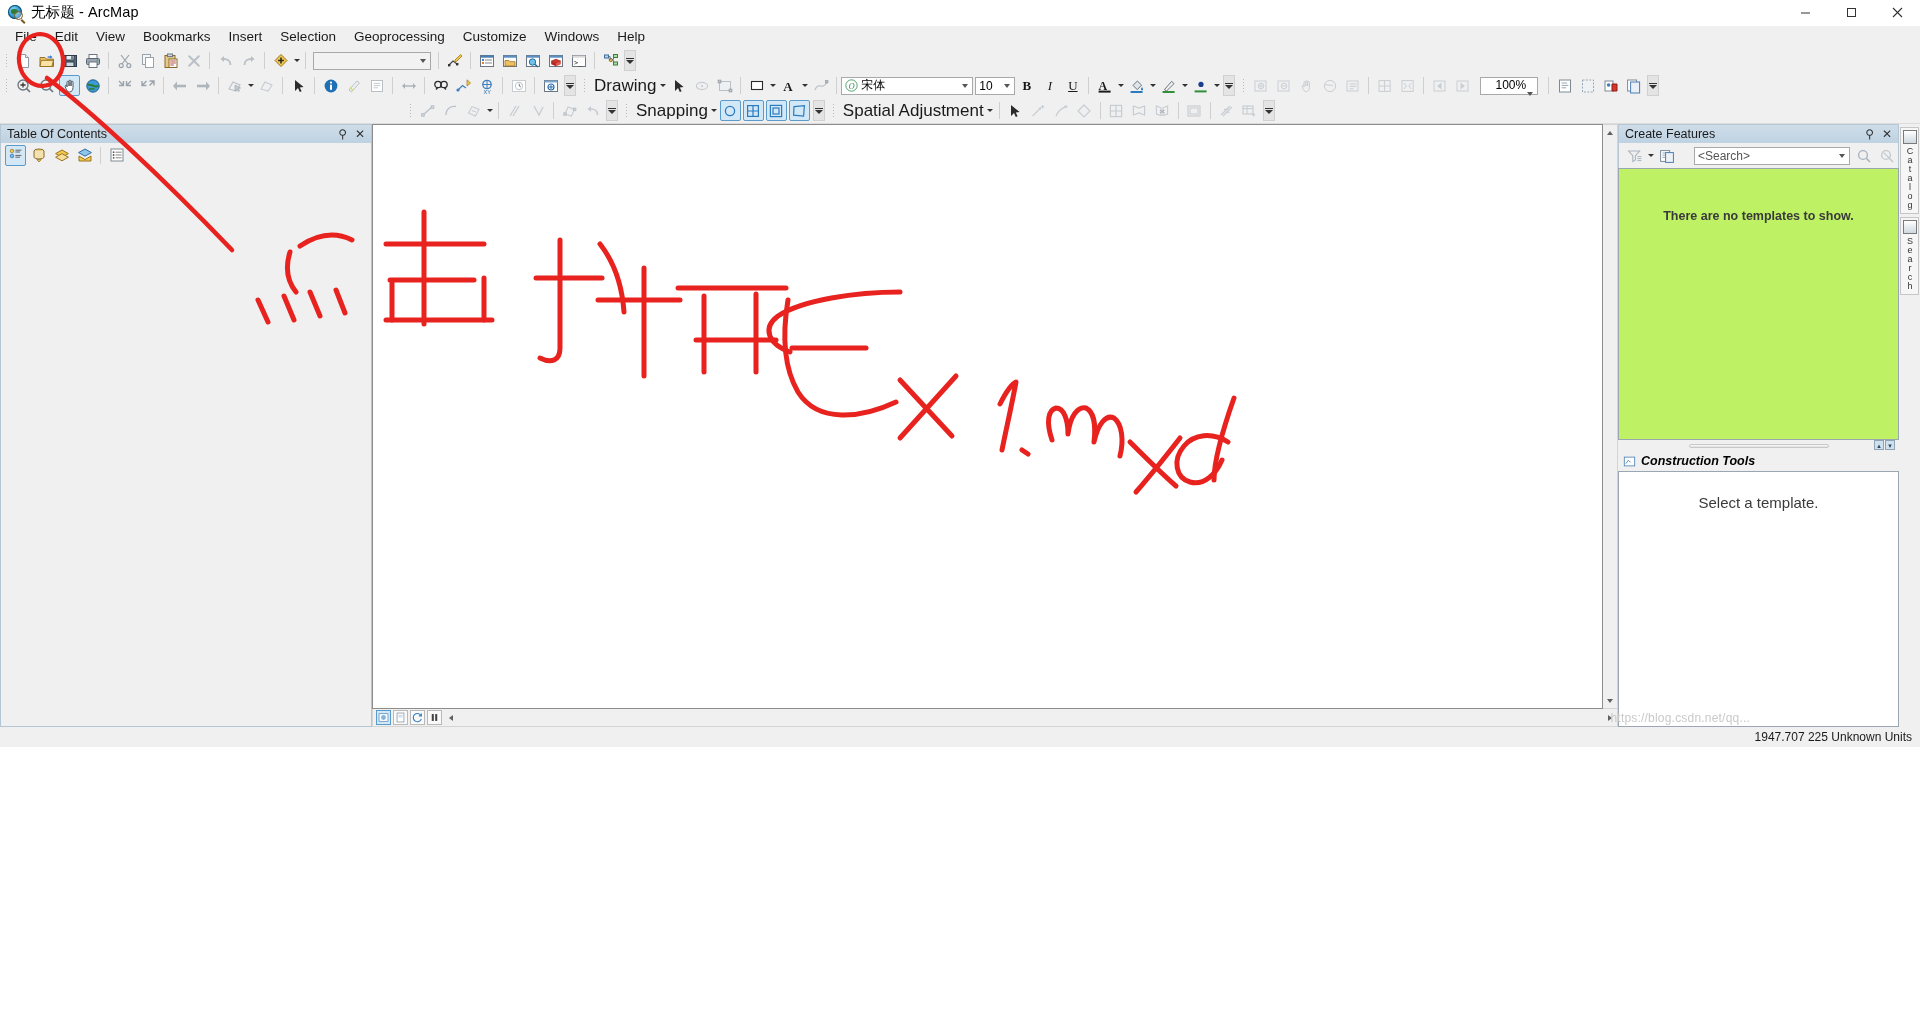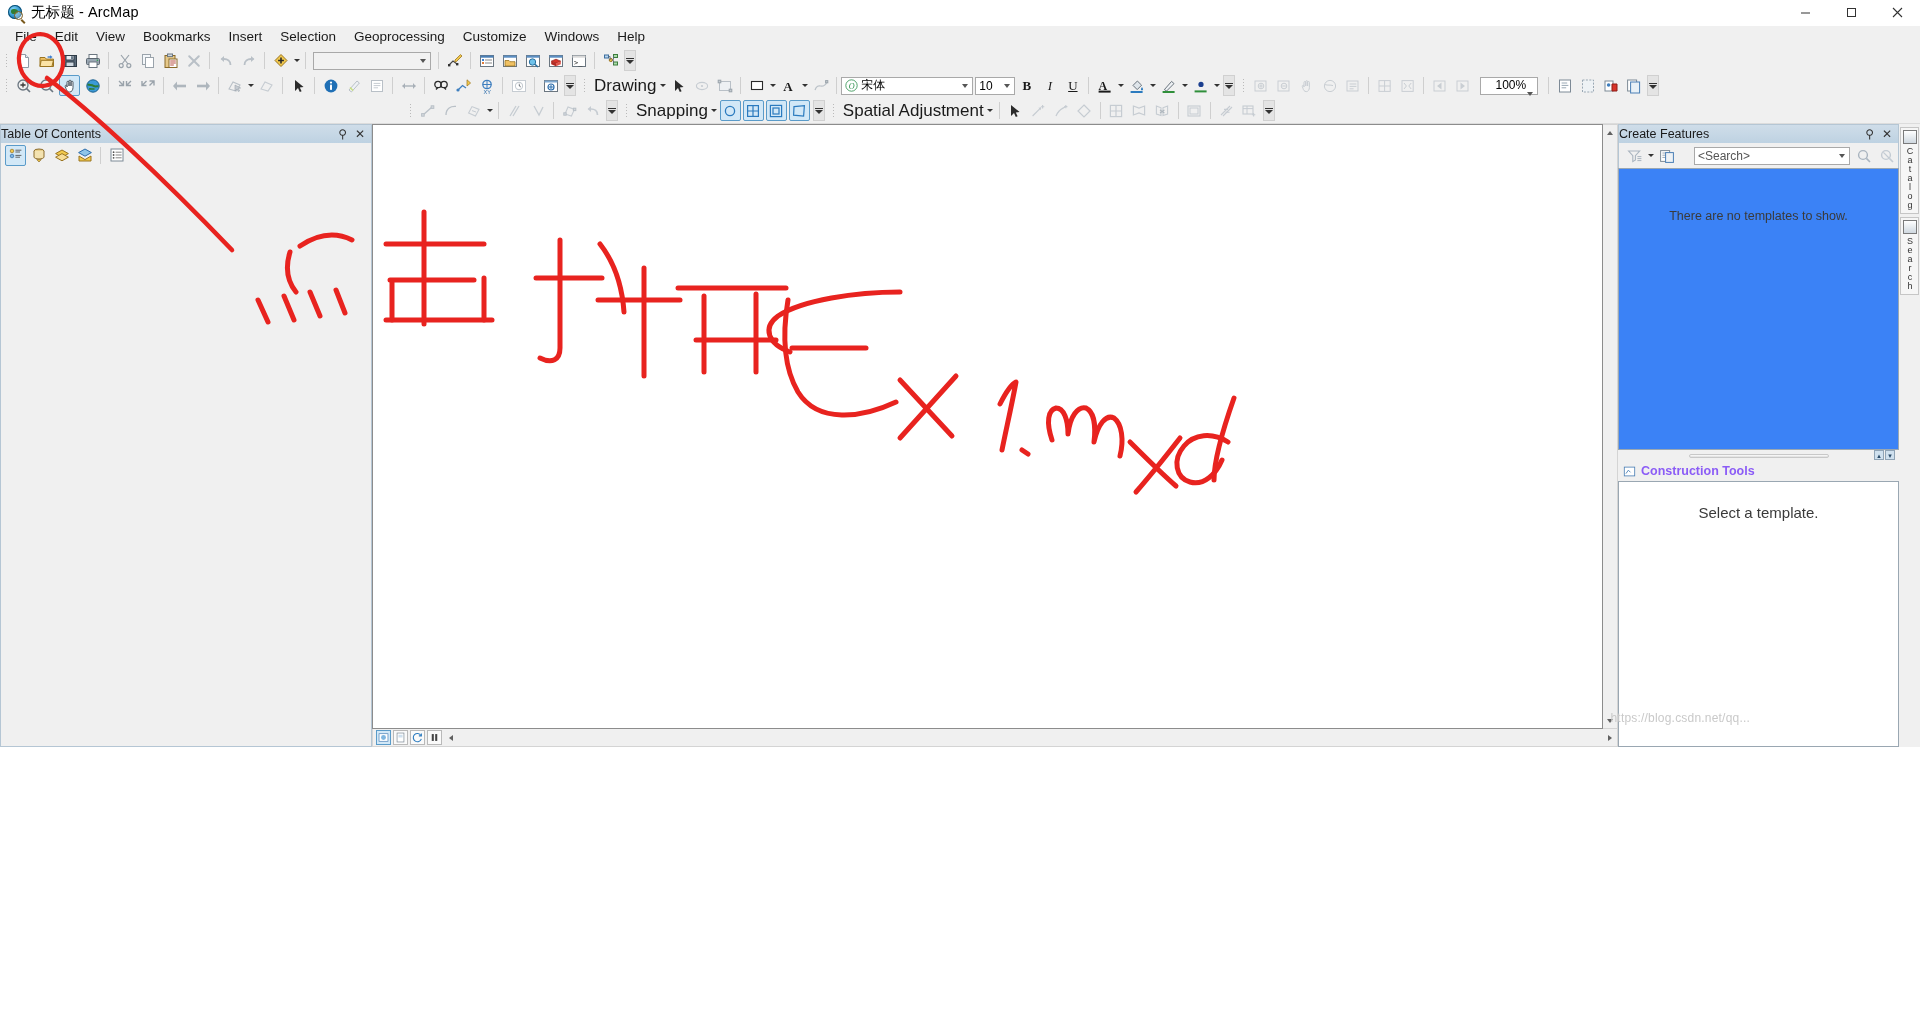--- a/index.html
+++ b/index.html
@@ -117,21 +117,21 @@
   .body { flex:1 1 auto; display:flex; min-height:0; background:#f0f0f0; }
 
   
   .toc {
     width: 372px; flex:0 0 372px; display:flex; flex-direction:column;
     background:#f0f0f0;
   }
   .panel-title {
     height: 19px; display:flex; align-items:center;
     background: linear-gradient(#cfdde9,#bed2e2);
-    padding-left:0; font-size:12.5px; color:#1a1a1a;
+    padding-left:6px; font-size:12.5px; color:#1a1a1a;
     border:1px solid #b5c6d4; border-bottom:none;
   }
   .panel-title .ptools { margin-left:auto; display:flex; align-items:center; gap:8px; padding-right:6px; }
   .pin, .xbtn { font-size:12px; color:#333; cursor:default; line-height:12px; }
   .toc-toolbar {
     height: 24px; display:flex; align-items:center; padding-left:3px;
     background:#f0f0f0; border-left:1px solid #b5c6d4; border-right:1px solid #b5c6d4;
   }
   .toc-tree {
     flex:1 1 auto; background:#fff; border:1px solid #9aa7b2; margin:0 0 0 0;
@@ -165,27 +165,27 @@
   .vw-btn.on { background:#d2e8f7; border-color:#5a9bc9; }
   .hs-left,.hs-right { width:15px;height:15px; display:flex;align-items:center;justify-content:center; }
   .hs-left i{width:0;height:0;border-top:3.5px solid transparent;border-bottom:3.5px solid transparent;border-right:4px solid #606060;}
   .hs-right i{width:0;height:0;border-top:3.5px solid transparent;border-bottom:3.5px solid transparent;border-left:4px solid #606060;}
   .hs-track{ flex:1 1 auto; }
 
   
   .rightdock { width:302px; flex:0 0 302px; display:flex; background:#f0f0f0; }
   .cf-panel { flex:1 1 auto; display:flex; flex-direction:column; min-width:0;justify-content:space-between; }
   .cf-toolbar { height:25px; display:flex; align-items:center; padding-left:4px; background:#f0f0f0;border-left:1px solid #b5c6d4;border-right:1px solid #b5c6d4; }
-  .cf-list { flex:1 1 auto; background:#3b82f6; border:1px solid #9aa7b2; position:relative; }
+  .cf-list { flex:1 1 auto; background:#bef264; border:1px solid #9aa7b2; position:relative;font-weight:bold; }
   .cf-empty { text-align:center; font-size:12.5px; color:#3a3a3a; padding-top:40px; }
   .cf-split { height:12px; background:#f0f0f0; display:flex; align-items:center; justify-content:center; position:relative; }
   .cf-split .bar { width:140px; height:4px; background:linear-gradient(#fdfdfd,#dcdcdc); border:1px solid #c8c8c8; border-radius:2px; }
   .cf-split .mini { position:absolute; right:4px; top:0px; display:flex; gap:1px; }
   .cf-split .mini b { display:block; width:10px; height:10px; border:1px solid #8fa3b5; background:#cfe0ee; font-size:7px; line-height:9px; text-align:center; color:#2a4a68; font-weight:normal;}
-  .ct-title { height:19px; display:flex; align-items:center; gap:5px; padding-left:5px; font-size:12.5px; font-weight:bold; color:#8b5cf6; background:#f0f0f0; }
+  .ct-title { height:19px; display:flex; align-items:center; gap:5px; padding-left:5px; font-size:12.5px; font-weight:bold; color:#000000; background:#f0f0f0;font-style:italic; }
   .ct-body { flex:1 1 auto; background:#fff; border:1px solid #9aa7b2; position:relative; }
   .ct-empty { text-align:center; font-size:15px; color:#3a3a3a; padding-top:22px; }
 
   
   .tabstrip { width:21px; flex:0 0 21px; background:#f0f0f0; display:flex; flex-direction:column; align-items:center; padding-top:3px; gap:3px; }
   .vtab {
     width:19px; background:#f6f6f6; border:1px solid #c6c6c6;
     display:flex; flex-direction:column; align-items:center; padding:2px 0 4px 0; gap:2px;
   }
   .vtab .vtxt {
@@ -1076,20 +1076,24 @@
           <span class="vtxt">Catalog</span>
         </div>
         <div class="vtab">
           <span class="sqicon"></span>
           <span class="vtxt">Search</span>
         </div>
       </div>
     </div>
   </div>
 
+  <div class="statusbar">
+    <div class="status-left"></div>
+    <div class="status-coord">1947.707 225 Unknown Units</div>
+  </div>
 
   <div class="watermark">https://blog.csdn.net/qq...</div>
 
   <svg class="annot" viewBox="0 0 1920 1027" width="1920" height="1027">
     <g fill="none" stroke="#e8231f" stroke-width="4.2" stroke-linecap="round" stroke-linejoin="round">
 
       <ellipse cx="41" cy="60" rx="22" ry="26" transform="rotate(-8 41 60)"></ellipse>
 
       <path d="M47 78 C90 110, 160 175, 232 250" stroke-width="4.6"></path>
     </g>

